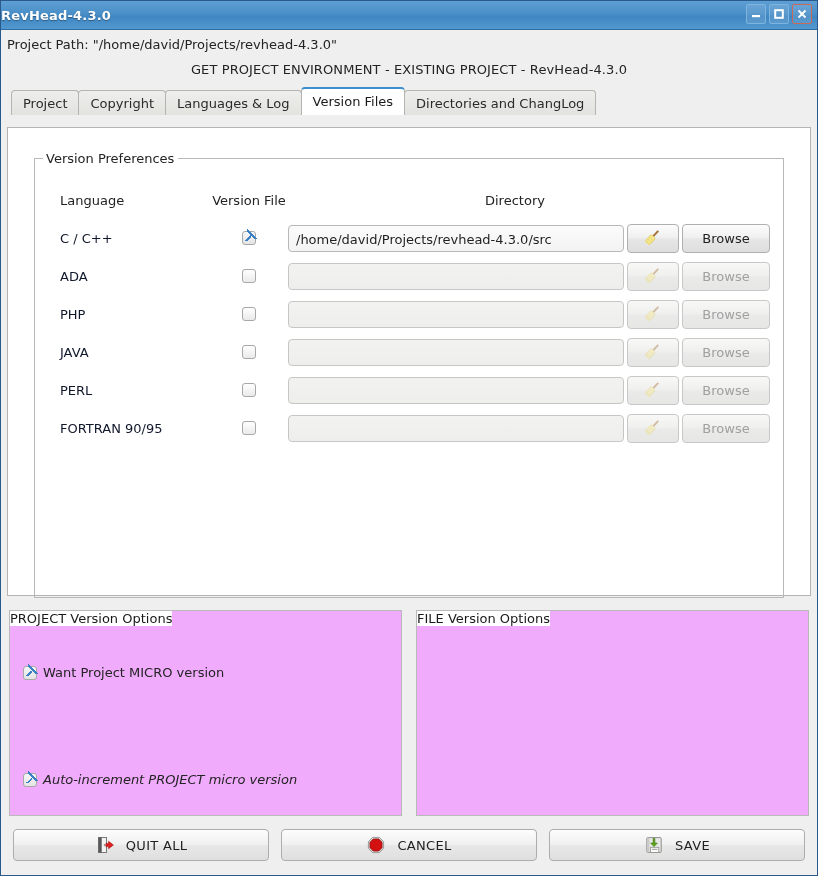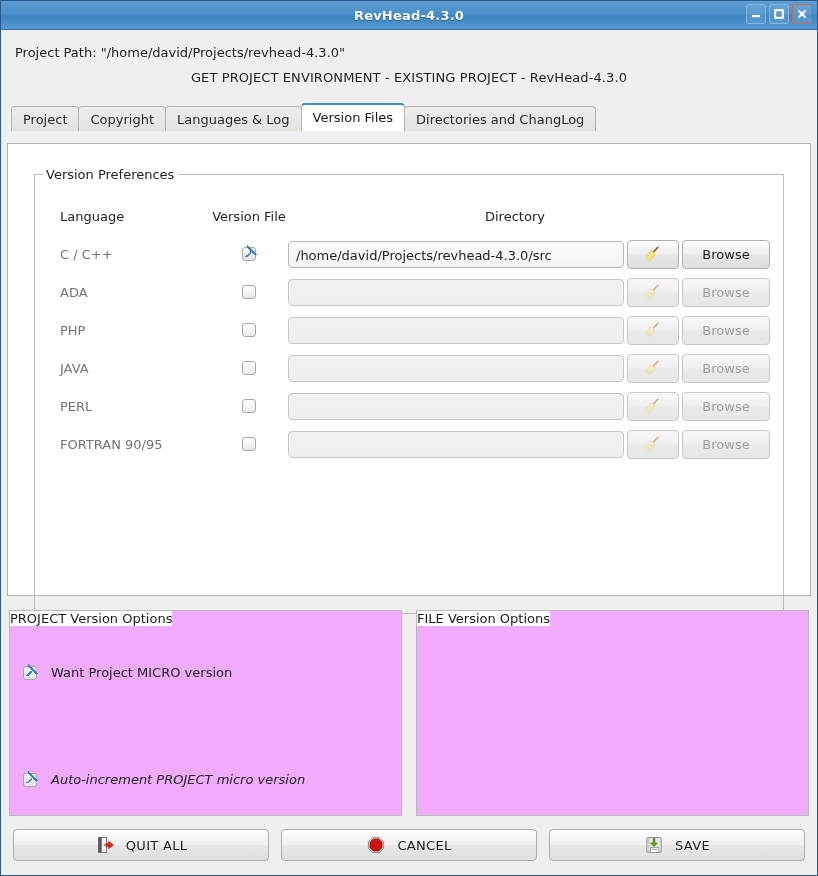--- a/index.html
+++ b/index.html
@@ -27,21 +27,21 @@
 
   
   .titlebar {
     position: relative;
     height: 28px;
     flex: 0 0 28px;
     background: linear-gradient(to bottom, #5e9fd4 0%, #4a8fc8 45%, #3f86c2 55%, #5398cf 100%);
     border-bottom: 1px solid #2f6ca3;
     display: flex;
     align-items: center;
-    justify-content: center;
+    justify-content: flex-start;
   }
   .titlebar-title {
     color: #ffffff;
     font-size: 13px;
     font-weight: bold;
     letter-spacing: .2px;
     text-shadow: 0 1px 1px rgba(0,0,0,.35);
     pointer-events: none;
   }
   .window-controls {
@@ -62,21 +62,21 @@
     justify-content: center;
     box-sizing: border-box;
   }
   .wc-btn.close { border-color: #c86a5a; }
   .wc-glyph { display:block; }
 
   
   .header-area {
     flex: 0 0 auto;
     background: #efefef;
-    padding: 8px;
+    padding: 0;
   }
   .project-path {
     font-size: 13px;
     color: #232323;
     padding: 7px 0 0 6px;
     white-space: nowrap;
   }
   .screen-title {
     text-align: center;
     font-size: 13px;
@@ -165,21 +165,21 @@
   .vp-row {
     display: flex;
     align-items: center;
     height: 38px;
   }
   .col-lang {
     width: 175px;
     padding-left: 25px;
     box-sizing: border-box;
     font-size: 13px;
-    color: #737373;
+    color: #0f172a;
     white-space: nowrap;
   }
   .col-check {
     width: 78px;
     display: flex;
     justify-content: center;
     align-items: center;
   }
   .col-dir {
     flex: 1 1 auto;
@@ -291,21 +291,21 @@
     position: relative;
     border: 1px solid #b9b9b9;
     background: #f0abfc;
     box-sizing: border-box;
   }
   .gb-options > .gb-title { background: #ffffff; }
   .opt-item {
     position: absolute;
     display: flex;
     align-items: center;
-    gap: 14px;
+    gap: 6px;
     font-size: 13px;
     color: #232323;
     white-space: nowrap;
   }
 
   
   .buttonbar {
     flex: 0 0 auto;
     display: flex;
     gap: 12px;

